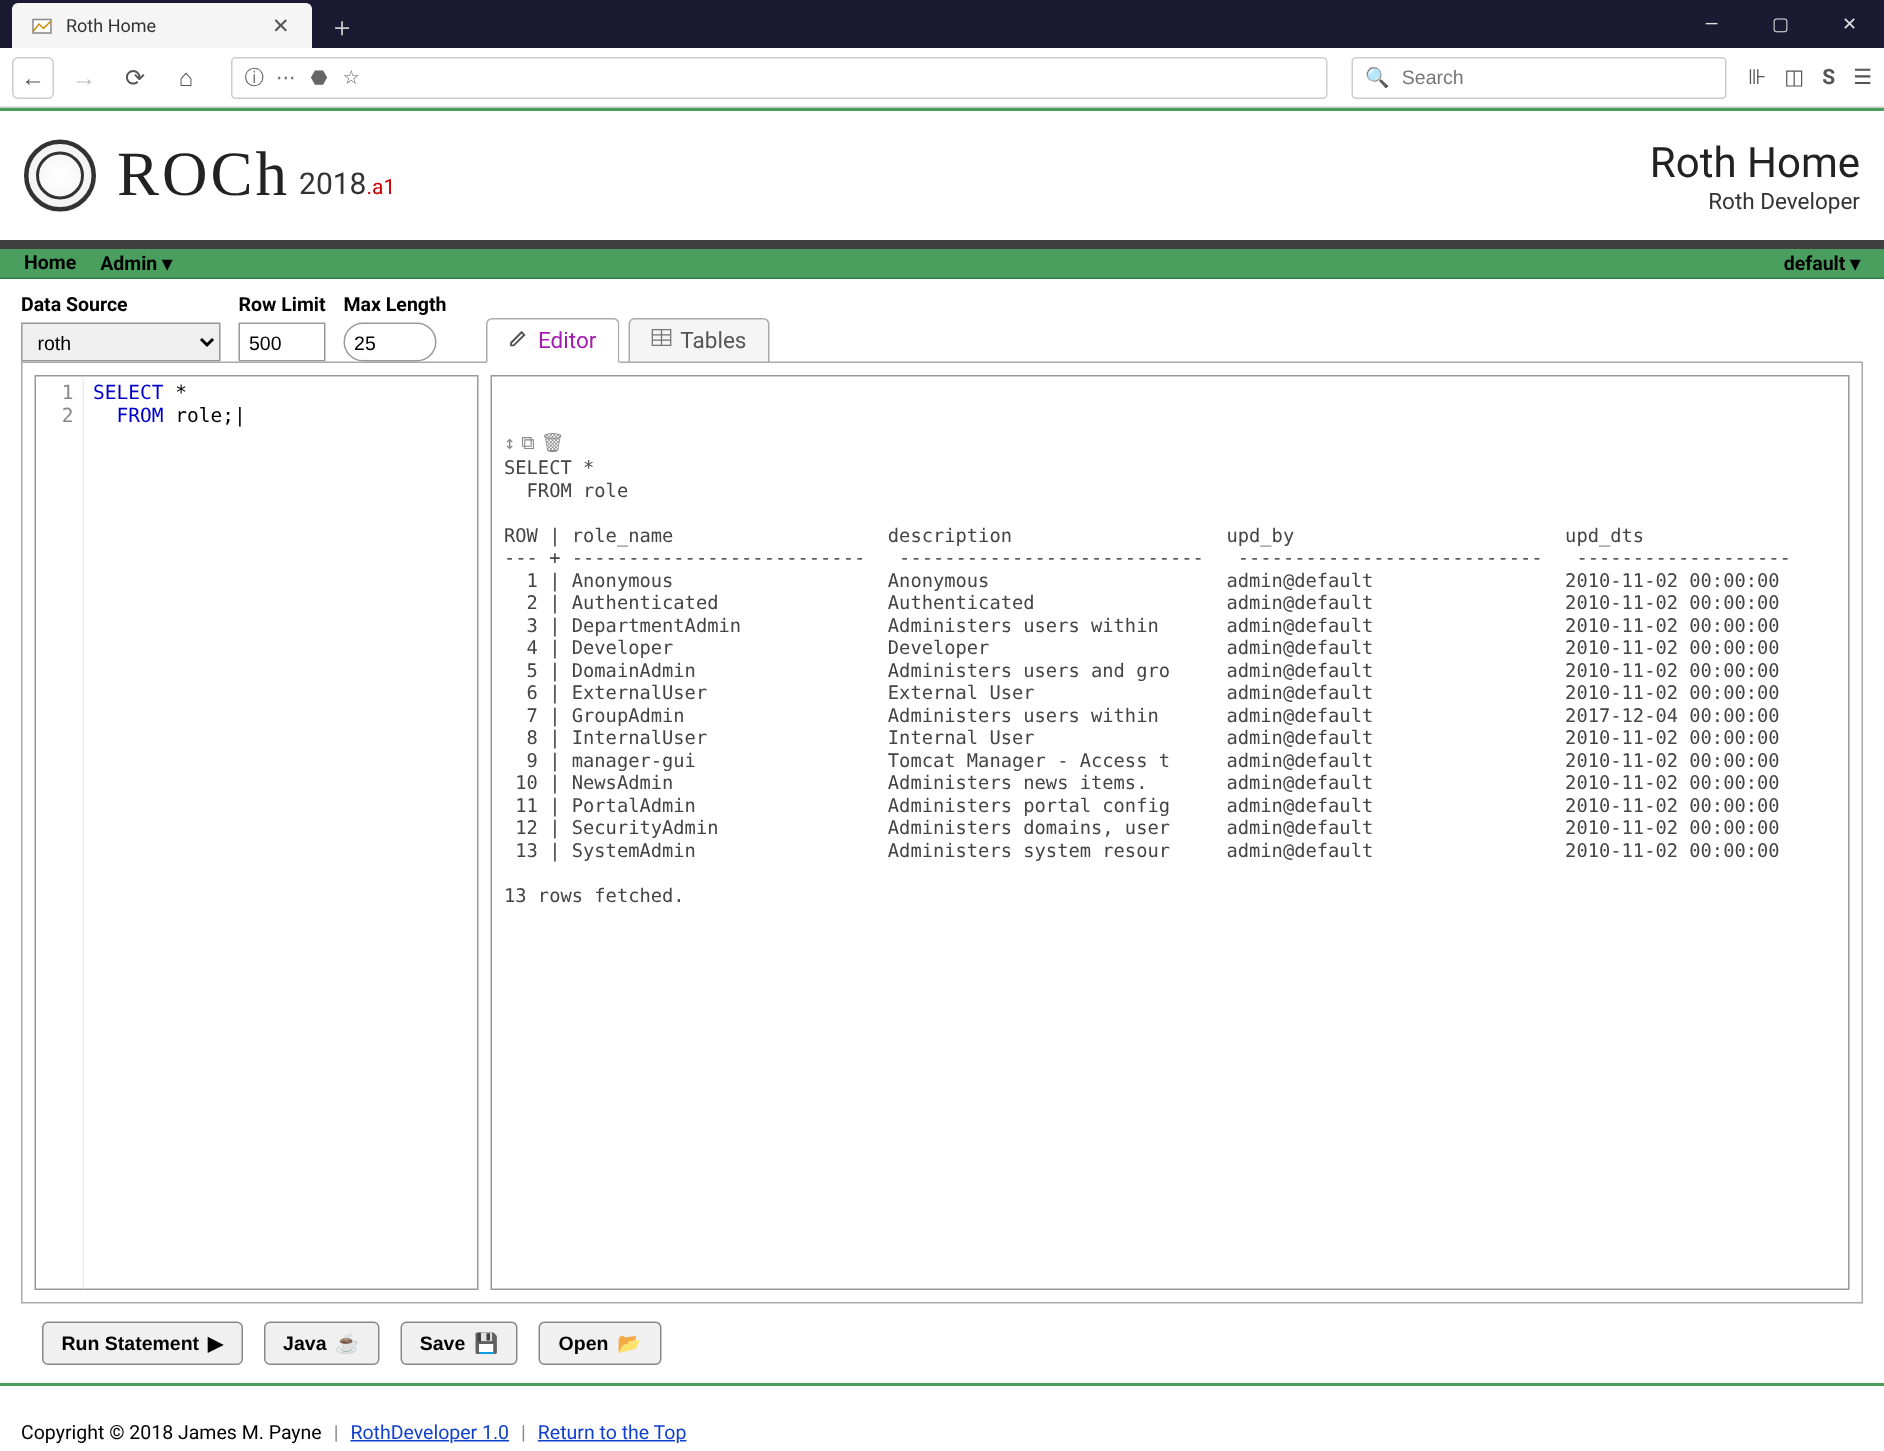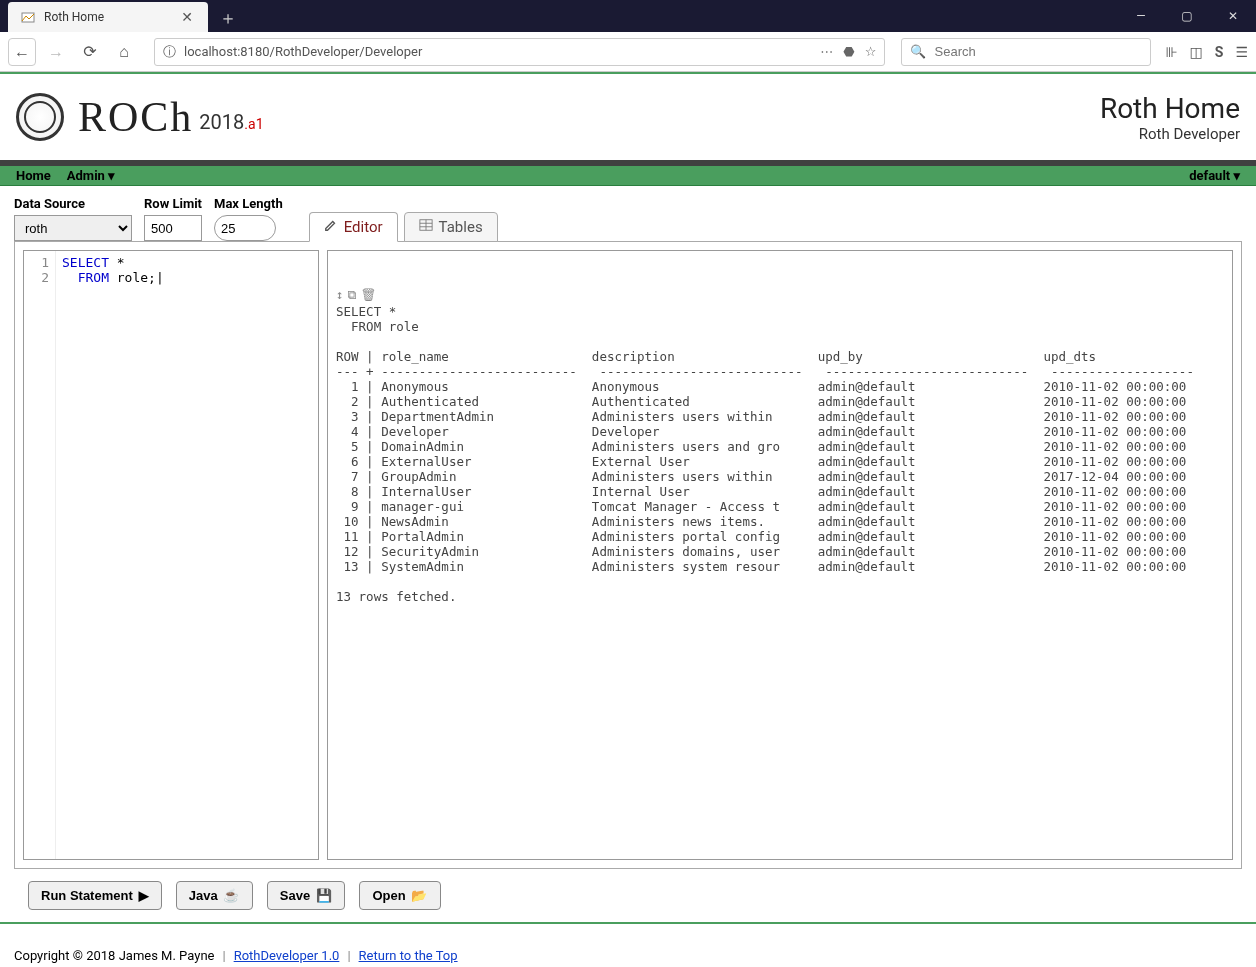--- a/index.html
+++ b/index.html
@@ -171,21 +171,21 @@
   gap: 12px;
 }
 .control-group { display: flex; flex-direction: column; gap: 4px; }
 .control-group label { font-size: 13px; font-weight: bold; }
 .control-group select, .control-group input {
   height: 26px;
   border: 1px solid #999;
   padding: 2px 6px;
   font-size: 13px;
 }
-.ds-select { width: 118px; }
+.ds-select { width: 133px; }
 .rl-input { width: 58px; }
 .ml-input { width: 62px; border-radius: 13px; }
 
 .tabs-row {
   display: flex;
   margin-left: 14px;
   gap: 6px;
 }
 .app-tab {
   border: 1px solid #aaa;
@@ -198,21 +198,21 @@
   align-items: center;
   gap: 6px;
   cursor: pointer;
   background: #f5f5f5;
   position: relative;
   top: 1px;
 }
 .app-tab.active {
   background: #fff;
   border-bottom: 1px solid #fff;
-  color: #7f1d1d;
+  color: #a21caf;
   text-align: center;
 }
 
 .editor-area {
   margin: 0 14px 8px 14px;
   border: 1px solid #aaa;
   display: flex;
   height: 628px;
 }
 
@@ -301,21 +301,20 @@
   </div>
 </div>
 
 <div class="toolbar">
   <div class="nav-btn" style="border:1px solid #ccc;border-radius:4px;">←</div>
   <div class="nav-btn" style="color:#bbb;">→</div>
   <div class="nav-btn">⟳</div>
   <div class="nav-btn">⌂</div>
   <div class="urlbar">
     <span>ⓘ</span>
-    <span class="url-text">localhost:8180/RothDeveloper/Developer</span>
     <span class="url-icons">
       <span>⋯</span>
       <span>⬣</span>
       <span>☆</span>
     </span>
   </div>
   <div class="searchbar">
     <span>🔍</span>
     <input type="text" style="border: none; outline: none; flex: 1 1 0%; font-size: 13px;" placeholder="Search">
   </div>

